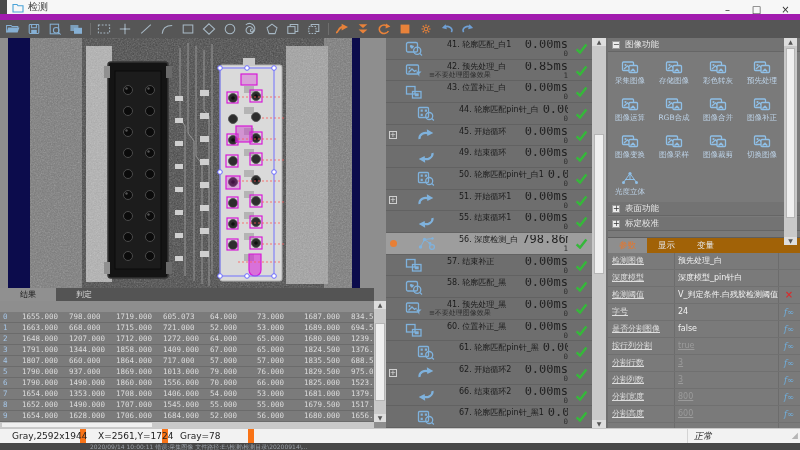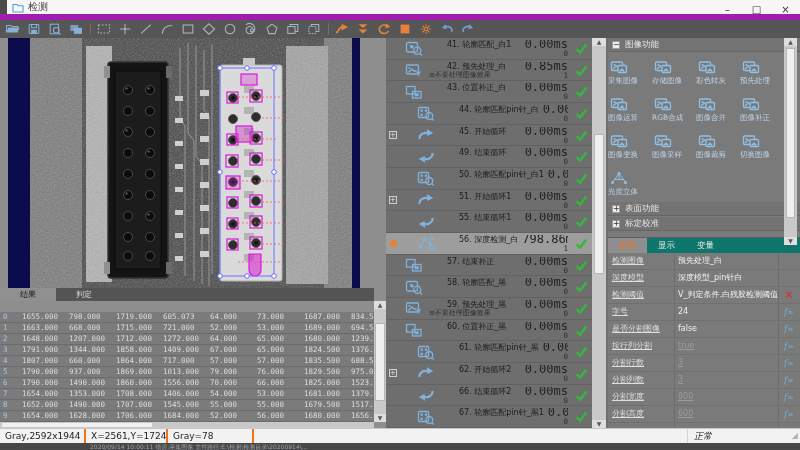--- a/index.html
+++ b/index.html
@@ -72,47 +72,47 @@
   .s-vsb{left:206px;top:0;width:14px;height:390px;}
   .s-vsb .sthumb{position:absolute;left:2px;top:96px;width:10px;height:140px;}
 
   
   .rightp{left:608px;top:38px;width:192px;height:390px;background:#7a7a7a;}
   .secthead{width:192px;height:14px;background:#737373;border-bottom:1px solid #666;display:flex;
             align-items:center;font-size:8.5px;color:#e8e8e8;box-sizing:border-box;padding-left:4px;}
   .cbox{width:8px;height:8px;background:#ececec;color:#333;font-size:8px;line-height:6px;text-align:center;
         border:1px solid #9a9a9a;box-sizing:border-box;margin-right:5px;flex:0 0 auto;}
   .palette{left:0;top:15px;width:178px;display:flex;flex-wrap:wrap;}
-  .pitem{width:44px;height:37px;display:flex;flex-direction:column;align-items:flex-start;justify-content:center;}
+  .pitem{width:44px;height:37px;display:flex;flex-direction:column;align-items:center;justify-content:center;}
   .picon{width:22px;height:16px;color:#8fc0e8;}
   .picon svg{width:22px;height:16px;}
   .plabel{font-size:7.5px;color:#bdd3e8;line-height:9px;margin-top:1px;white-space:nowrap;}
   .sect1{top:164px;} .sect2{top:179px;}
-  .ptabs{left:0;top:199px;width:192px;height:16px;background:#0f766e;border-top:1px solid #5f5f5f;
+  .ptabs{left:0;top:199px;width:192px;height:16px;background:#a16207;border-top:1px solid #5f5f5f;
          display:flex;box-sizing:border-box;}
   .ptab{padding:0 11px;font-size:8.5px;line-height:15px;color:#e2e2e2;}
   .ptab.active{background:#8e8e8e;color:#e8762a;}
   .pgrid{left:0;top:215px;width:192px;height:175px;}
   .pgline{position:absolute;top:0;width:1px;height:175px;background:#6c6c6c;}
   .prow{position:relative;height:17px;display:flex;border-bottom:1px solid #707070;box-sizing:border-box;font-size:8px;}
   .plab{width:66px;flex:0 0 auto;color:#dedede;padding-left:4px;line-height:16px;box-sizing:border-box;
         white-space:nowrap;overflow:hidden;text-decoration:underline;}
   .pval{width:104px;flex:0 0 auto;color:#f2f2f2;padding-left:4px;line-height:16px;box-sizing:border-box;
         white-space:nowrap;overflow:hidden;}
   .prow.dim .pval{color:#9b9b9b;text-decoration:underline;}
   .pic{flex:1;text-align:center;line-height:16px;}
   .pic.fx{color:#6fb0e0;font-family:"DejaVu Serif",serif;font-style:italic;font-size:8.5px;}
   .pic.xred{color:#d43030;font-weight:bold;font-size:10px;}
   .r-vsb{left:176px;top:0;width:13px;height:207px;}
   .r-vsb .sthumb{position:absolute;left:2px;top:10px;width:9px;height:170px;}
 
   
   .statusbar{left:0;top:428px;width:800px;height:15px;background:#f2f2f2;border-top:1px solid #c8c8c8;
              display:flex;font-size:9px;color:#222;box-sizing:border-box;}
-  .scell{border-right:2px solid #f97316;padding-left:5px;line-height:14px;white-space:nowrap;box-sizing:border-box;}
+  .scell{border-right:6px solid #f97316;padding-left:12px;line-height:14px;white-space:nowrap;box-sizing:border-box;}
   .scell.c0{width:86px;} .scell.c1{width:82px;} .scell.c2{width:86px;}
   .sfill{flex:1;border-right:1px solid #d4d4d4;}
   .sstate{width:92px;padding-left:6px;line-height:14px;font-style:italic;}
   .grip{width:12px;text-align:right;color:#b5b5b5;font-size:8px;line-height:14px;padding-right:2px;}
   .ticker{left:0;top:443px;width:800px;height:7px;background:#474747;overflow:hidden;
           font-size:6px;line-height:7px;color:#9aa0a8;padding-left:90px;box-sizing:border-box;white-space:nowrap;}
 </style>
 </head>
 <body>
 
@@ -860,21 +860,21 @@
         <div class="sicon">
           <svg viewBox="0 0 20 16" fill="none" stroke="currentColor" stroke-width="1.3">
             <rect x="2.5" y="3" width="12" height="9" rx="1"></rect>
             <circle cx="5.5" cy="6" r="1" fill="currentColor" stroke="none"></circle>
             <path d="M4.5 10.5 8 7l2.5 2.5L12.5 8" fill="none"></path>
             <path d="M12 9.5h5.5l-2.2 2.2v3z" fill="currentColor" stroke="none"></path>
           </svg>
         </div>
         <div class="sbody">
           <div class="l1">
-            <span class="stitle">59. 预先处理_黑</span>
+            <span class="stitle">41. 预先处理_黑</span>
             <span class="stime">0.00ms</span>
           </div>
           <div class="l2">
             <span class="ssub">≡不要处理图像效果</span>
             <span class="scount">0</span>
           </div>
         </div>
         <div class="scheck">
           <svg width="13" height="11" viewBox="0 0 16 13">
             <path d="M2 7.5 6.2 11.5 14 1.5" stroke="#35b83a" stroke-width="3" fill="none"></path>

